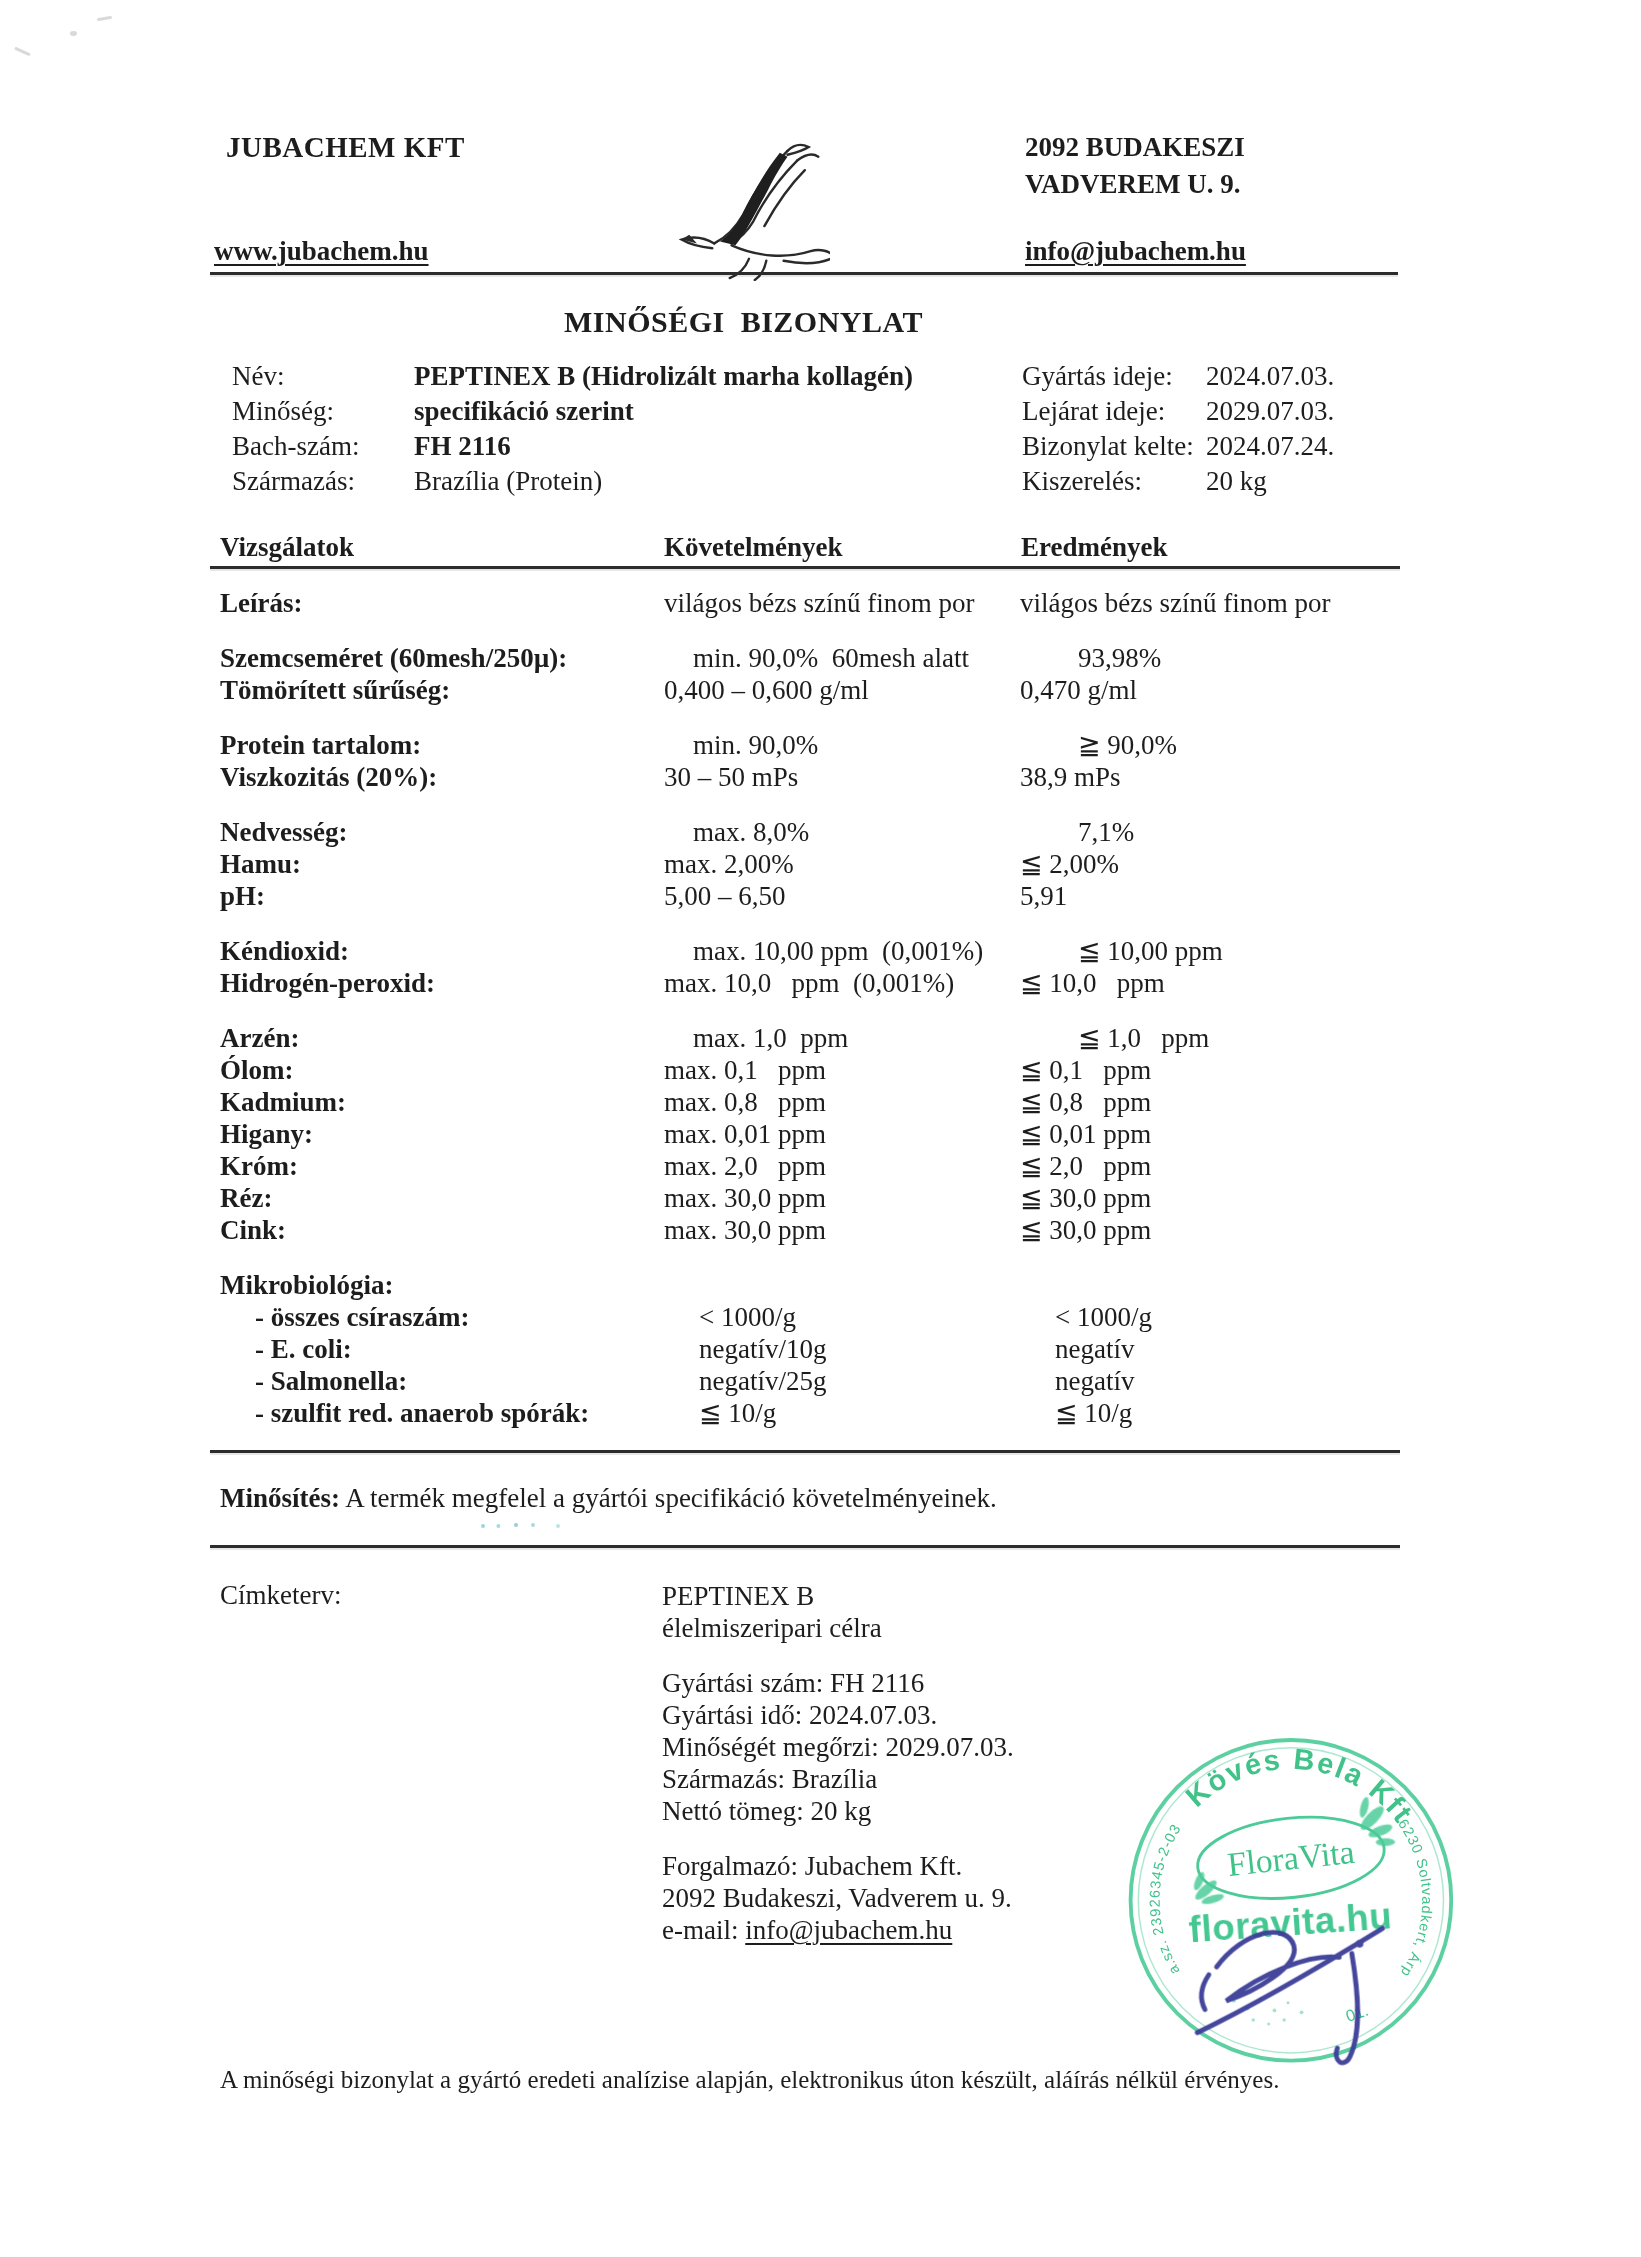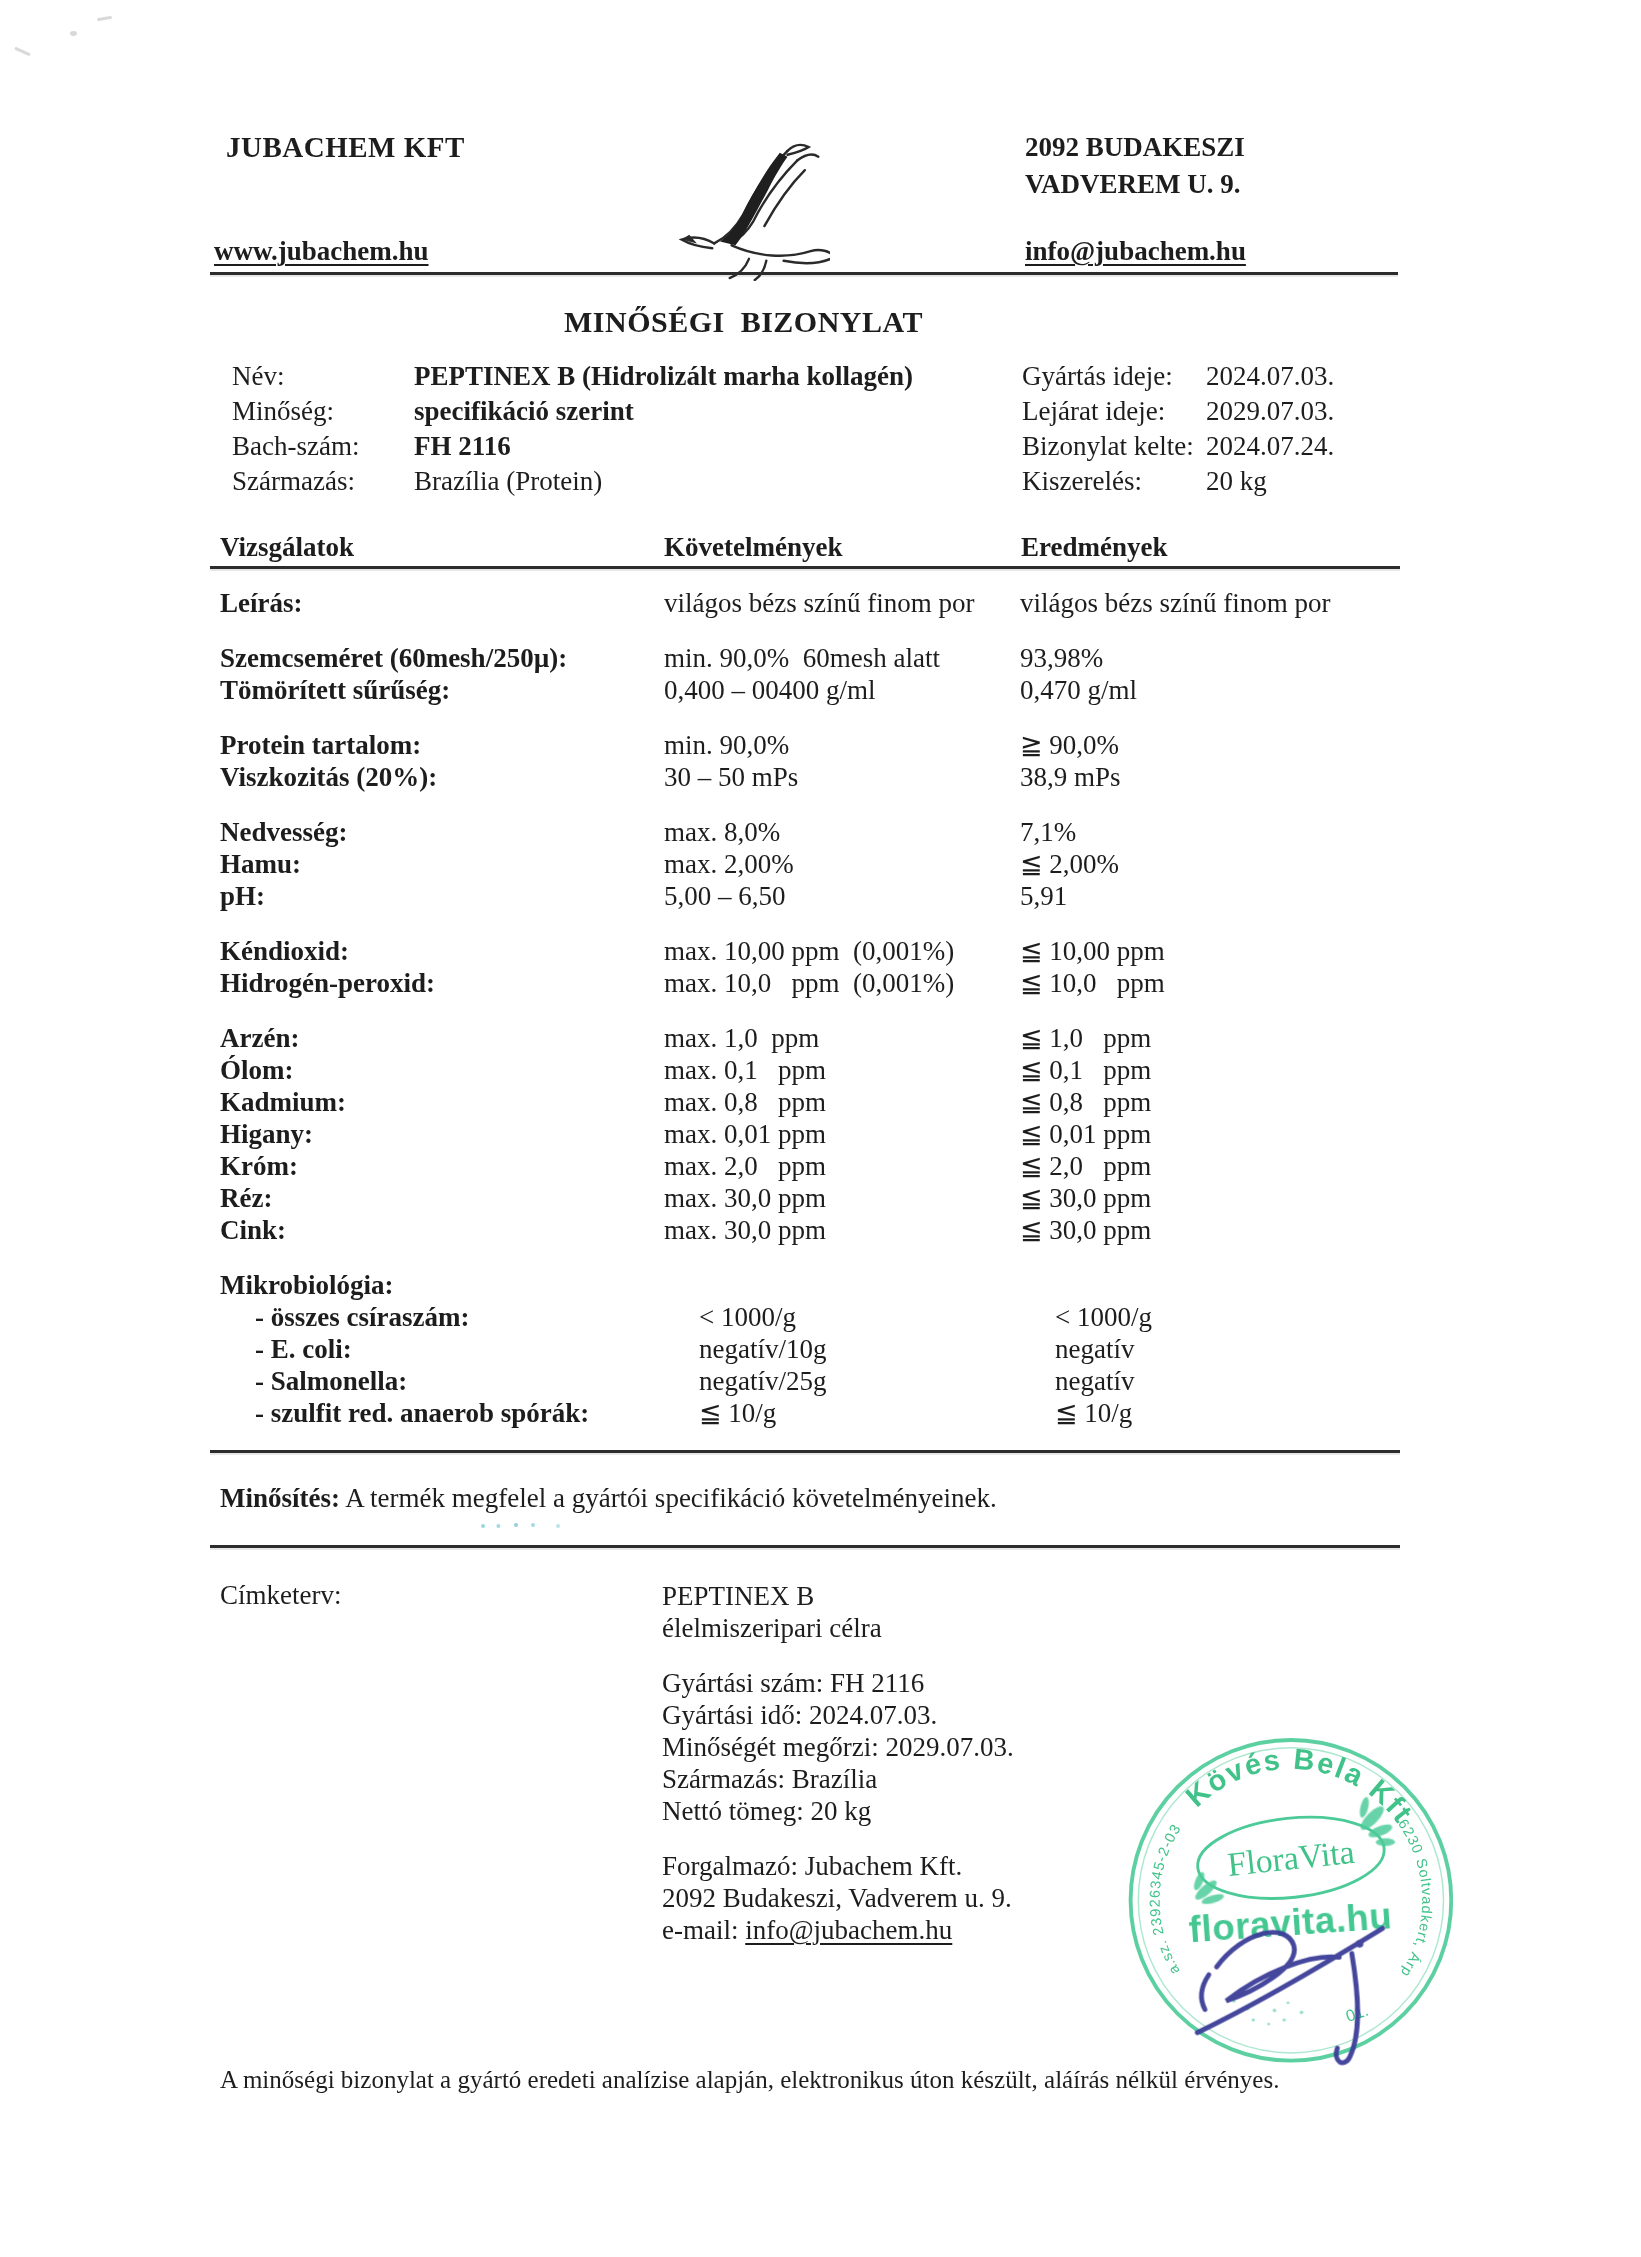--- a/index.html
+++ b/index.html
@@ -16,21 +16,21 @@
   .kv{display:flex;line-height:35px;font-size:27px;}
   .kv .k{flex:none;}
   .kvl .k{width:182px;margin-left:12px;}
   .kvr .k{width:184px;}
   .thead{font-size:27px;font-weight:bold;}
   .tbody{line-height:32px;font-size:27px;}
   .trow{display:flex;}
   .trow .c1{width:444px;font-weight:bold;}
   .trow .c2{width:356px;white-space:pre;}
   .trow .c3{flex:1;white-space:pre;}
-  .gap{margin-top:23px;}
+  .gap{margin-top:23px;gap:29px;}
   .ind .c1{padding-left:35px;}
   .qline{font-size:27px;}
   .cim{font-size:27px;}
   .cimlines{font-size:27px;line-height:32px;}
   .gap-line{height:23px;}
   .note{font-size:25px;}
   .speck{position:absolute;background:#b9b9b9;opacity:.55;border-radius:1.9px;}
   .cyan-dots{position:absolute;width:3.9px;height:3.9px;border-radius:50%;background:#8fd2da;
              box-shadow:15.4px 0 0 #9bd8de,33px -1px 0 #86ccd6,50px -1px 0 #9bd8de,75px 0 0 #b5e2e6;opacity:.9;}
 </style>
@@ -122,21 +122,21 @@
         <span class="c2">világos bézs színű finom por</span>
         <span class="c3">világos bézs színű finom por</span>
       </div>
     <div class="trow gap">
         <span class="c1">Szemcseméret (60mesh/250µ):</span>
         <span class="c2">min. 90,0%  60mesh alatt</span>
         <span class="c3">93,98%</span>
       </div>
     <div class="trow">
         <span class="c1">Tömörített sűrűség:</span>
-        <span class="c2">0,400 – 00400 g/ml</span>
+        <span class="c2">0,400 – 0,600 g/ml</span>
         <span class="c3">0,470 g/ml</span>
       </div>
     <div class="trow gap">
         <span class="c1">Protein tartalom:</span>
         <span class="c2">min. 90,0%</span>
         <span class="c3">≧ 90,0%</span>
       </div>
     <div class="trow">
         <span class="c1">Viszkozitás (20%):</span>
         <span class="c2">30 – 50 mPs</span>

